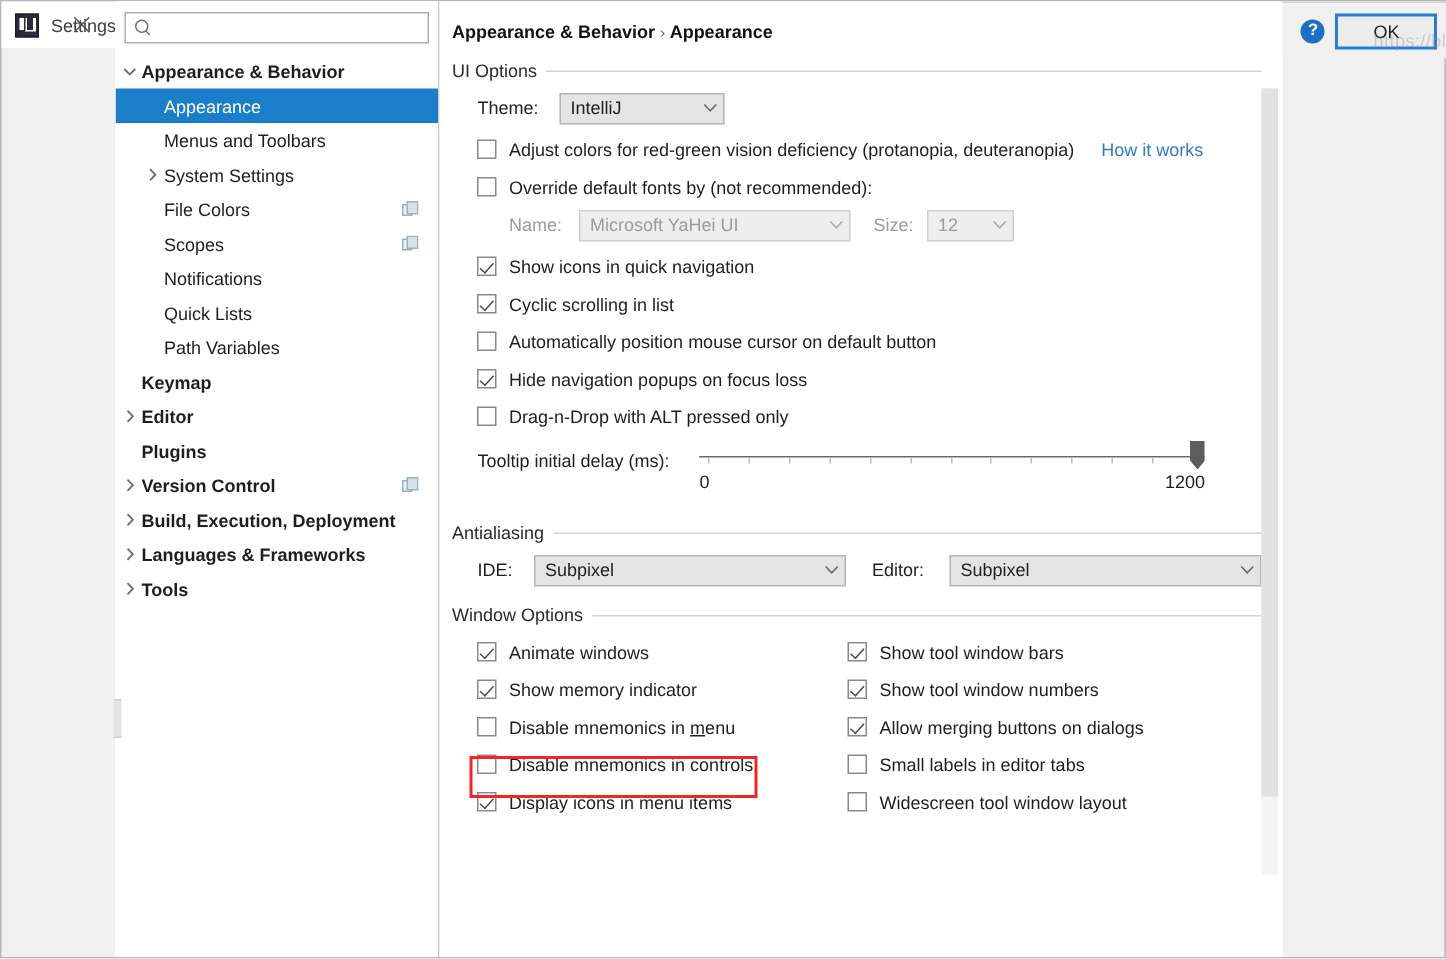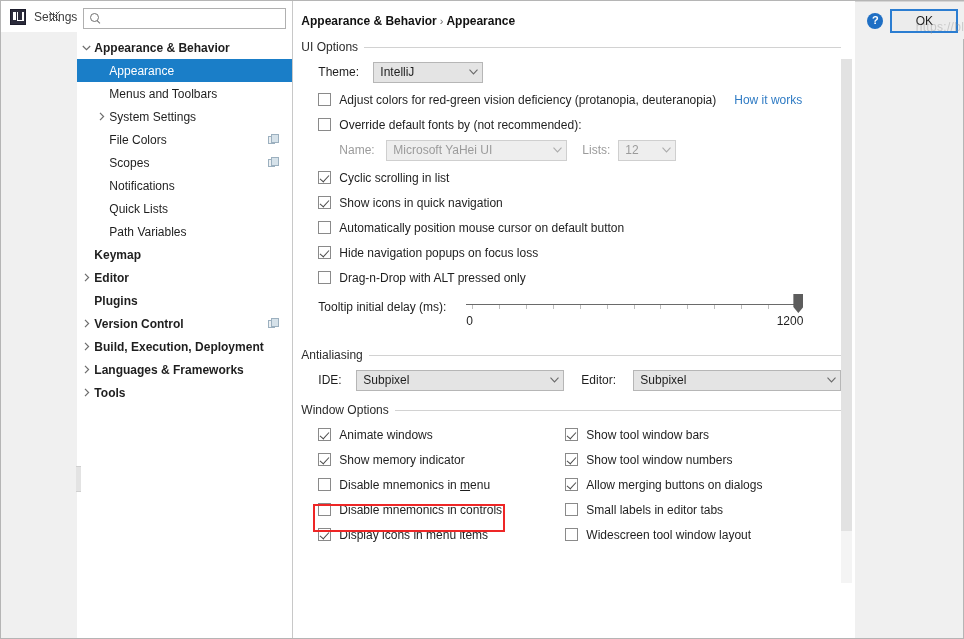--- a/index.html
+++ b/index.html
@@ -593,39 +593,39 @@
           <div class="row tall" style="padding-left:21px">
             <span class="lbl muted" style="width:47px">Name:</span>
             <div class="combo disabled" style="width:181px">
               <span class="combo-val">Microsoft YaHei UI</span>
               <span class="chev">
                 <svg width="9" height="6" viewBox="0 0 9 6">
                     <path d="M0.5 0.7 L4.5 4.9 L8.5 0.7" fill="none" stroke="#acacac" stroke-width="1.1"></path>
                   </svg>
               </span>
             </div>
-            <span class="lbl muted" style="width:36px;margin-left:15px">Lists:</span>
+            <span class="lbl muted" style="width:36px;margin-left:15px">Size:</span>
             <div class="combo disabled" style="width:58px">
               <span class="combo-val">12</span>
               <span class="chev">
                 <svg width="9" height="6" viewBox="0 0 9 6">
                     <path d="M0.5 0.7 L4.5 4.9 L8.5 0.7" fill="none" stroke="#acacac" stroke-width="1.1"></path>
                   </svg>
               </span>
             </div>
           </div>
 
           <div id="ui-checkboxes" style="margin-top:2px">
               <div class="cb-row">
                 <span class="cbox checked"></span>
+                <span class="cb-label">Show icons in quick navigation</span>
+              </div>
+              <div class="cb-row">
+                <span class="cbox checked"></span>
                 <span class="cb-label">Cyclic scrolling in list</span>
-              </div>
-              <div class="cb-row">
-                <span class="cbox checked"></span>
-                <span class="cb-label">Show icons in quick navigation</span>
               </div>
               <div class="cb-row">
                 <span class="cbox"></span>
                 <span class="cb-label">Automatically position mouse cursor on default button</span>
               </div>
               <div class="cb-row">
                 <span class="cbox checked"></span>
                 <span class="cb-label">Hide navigation popups on focus loss</span>
               </div>
               <div class="cb-row">

